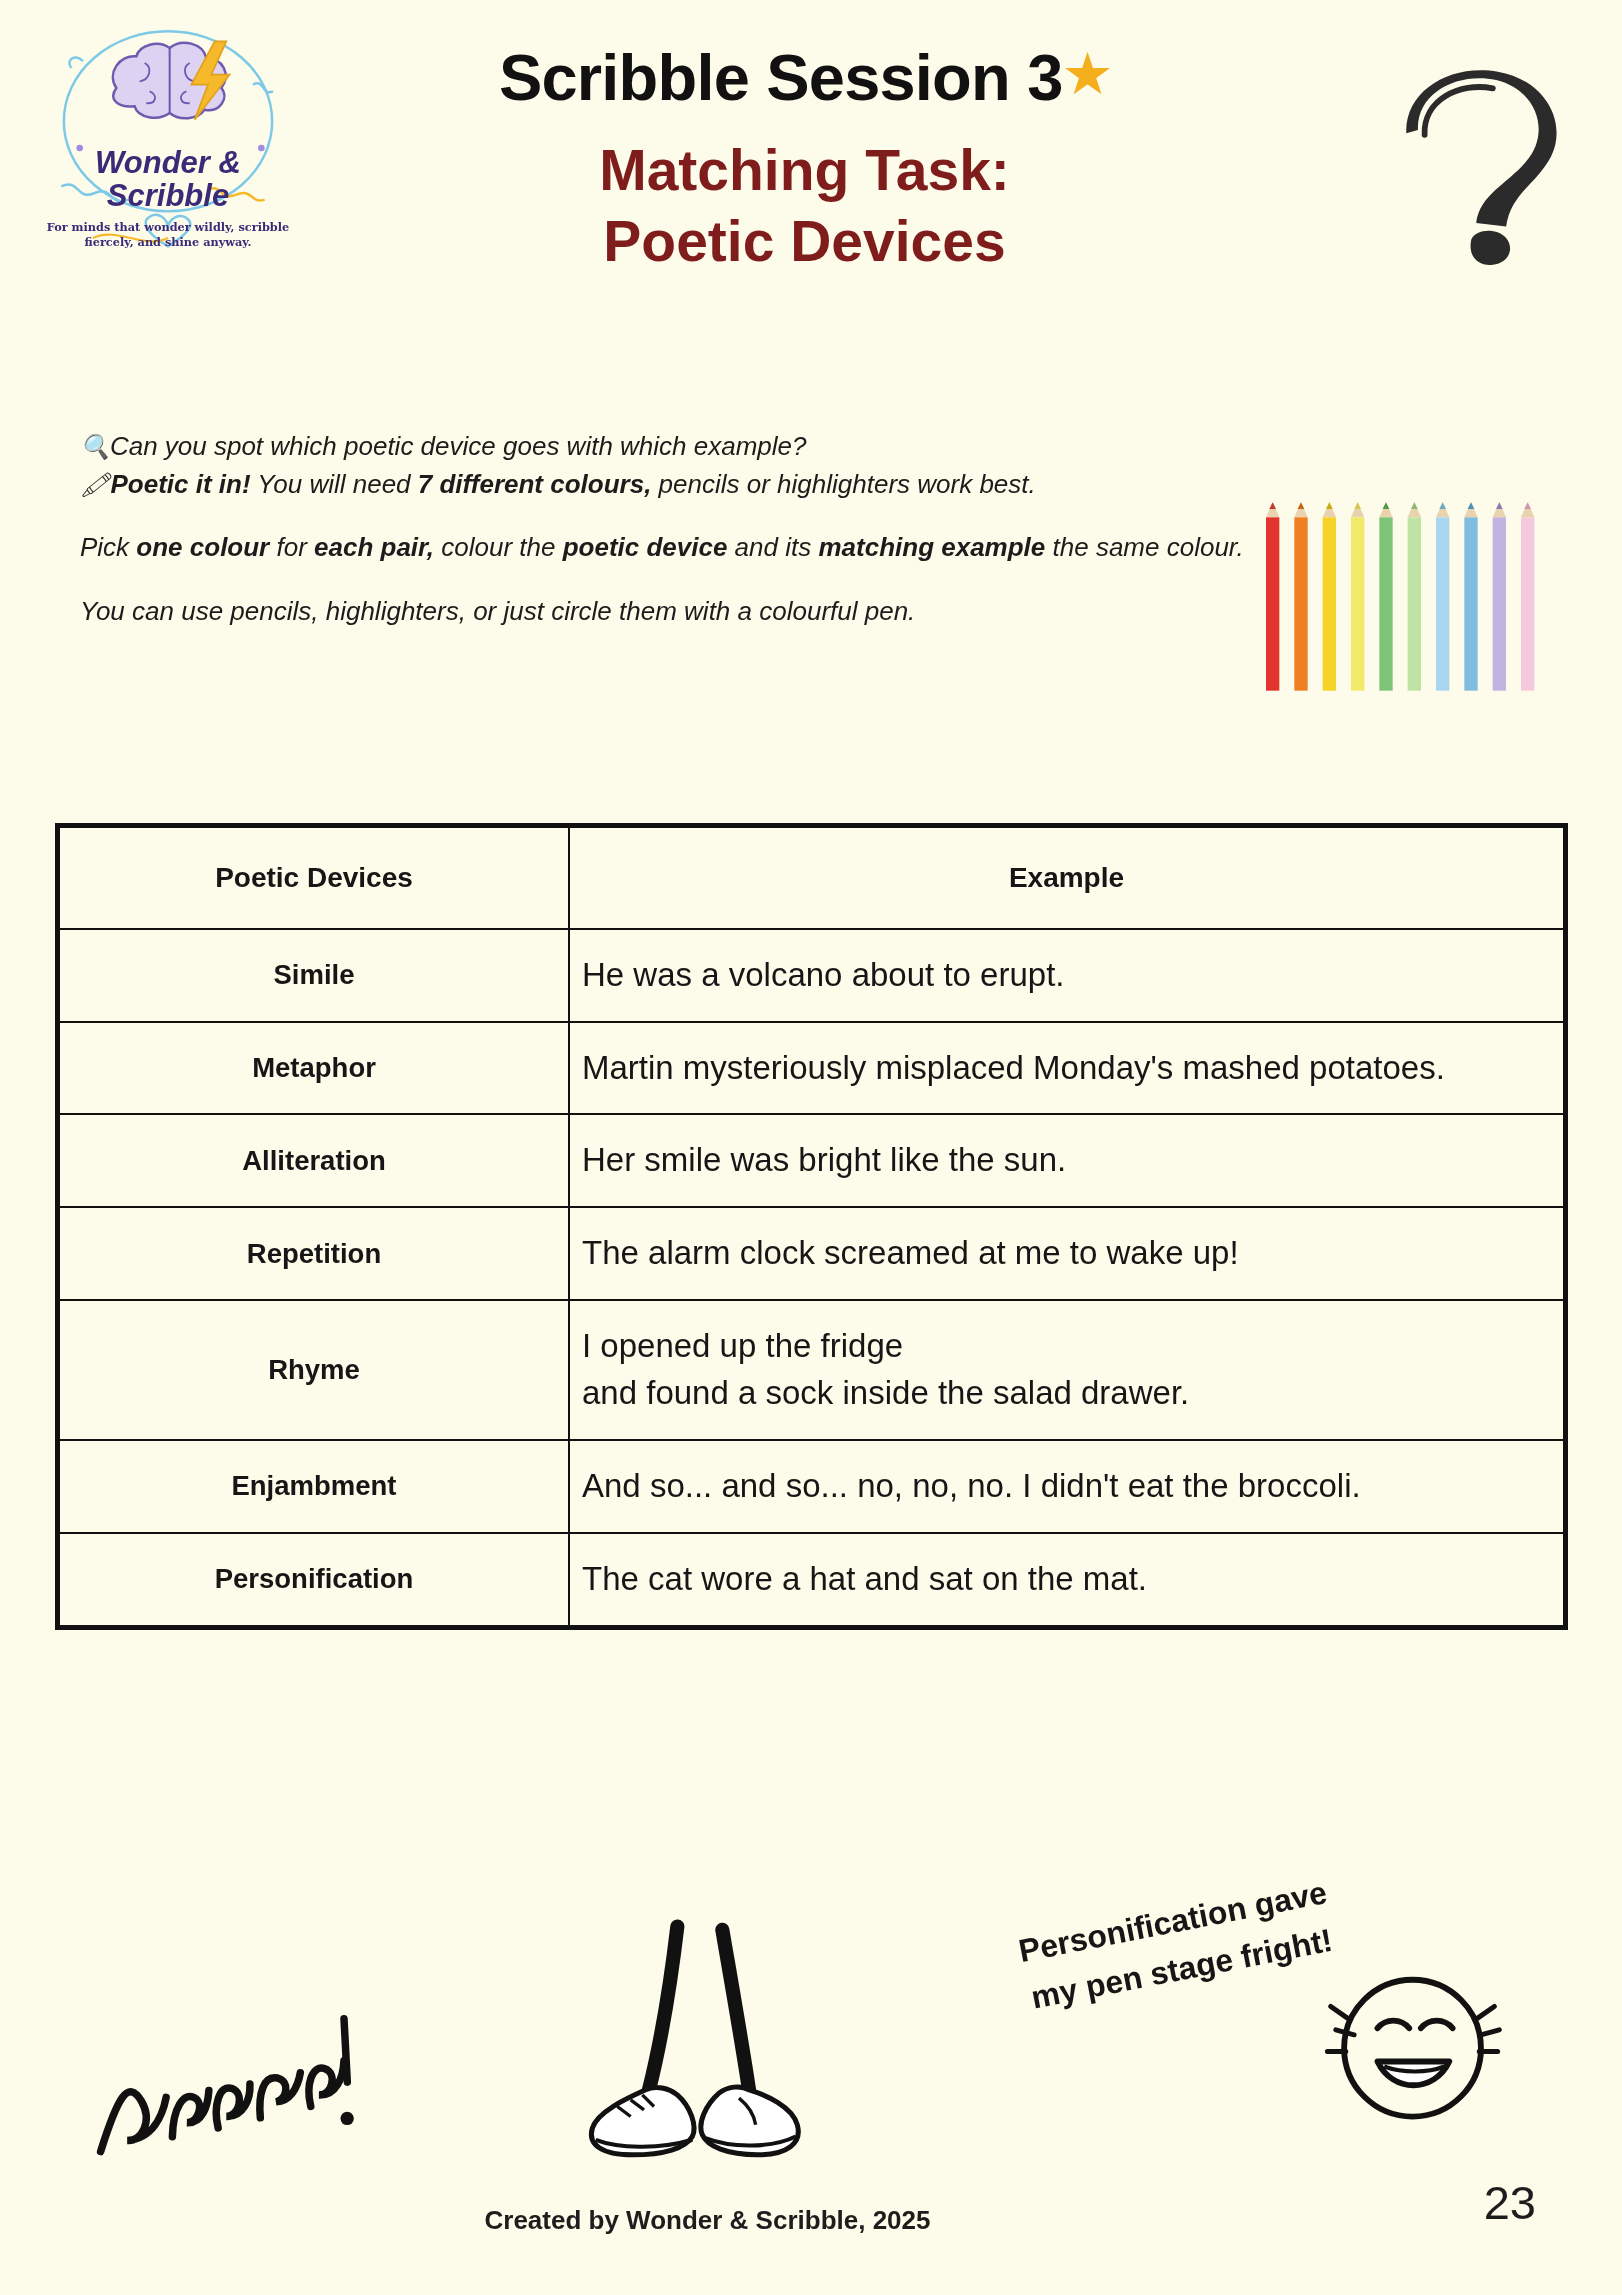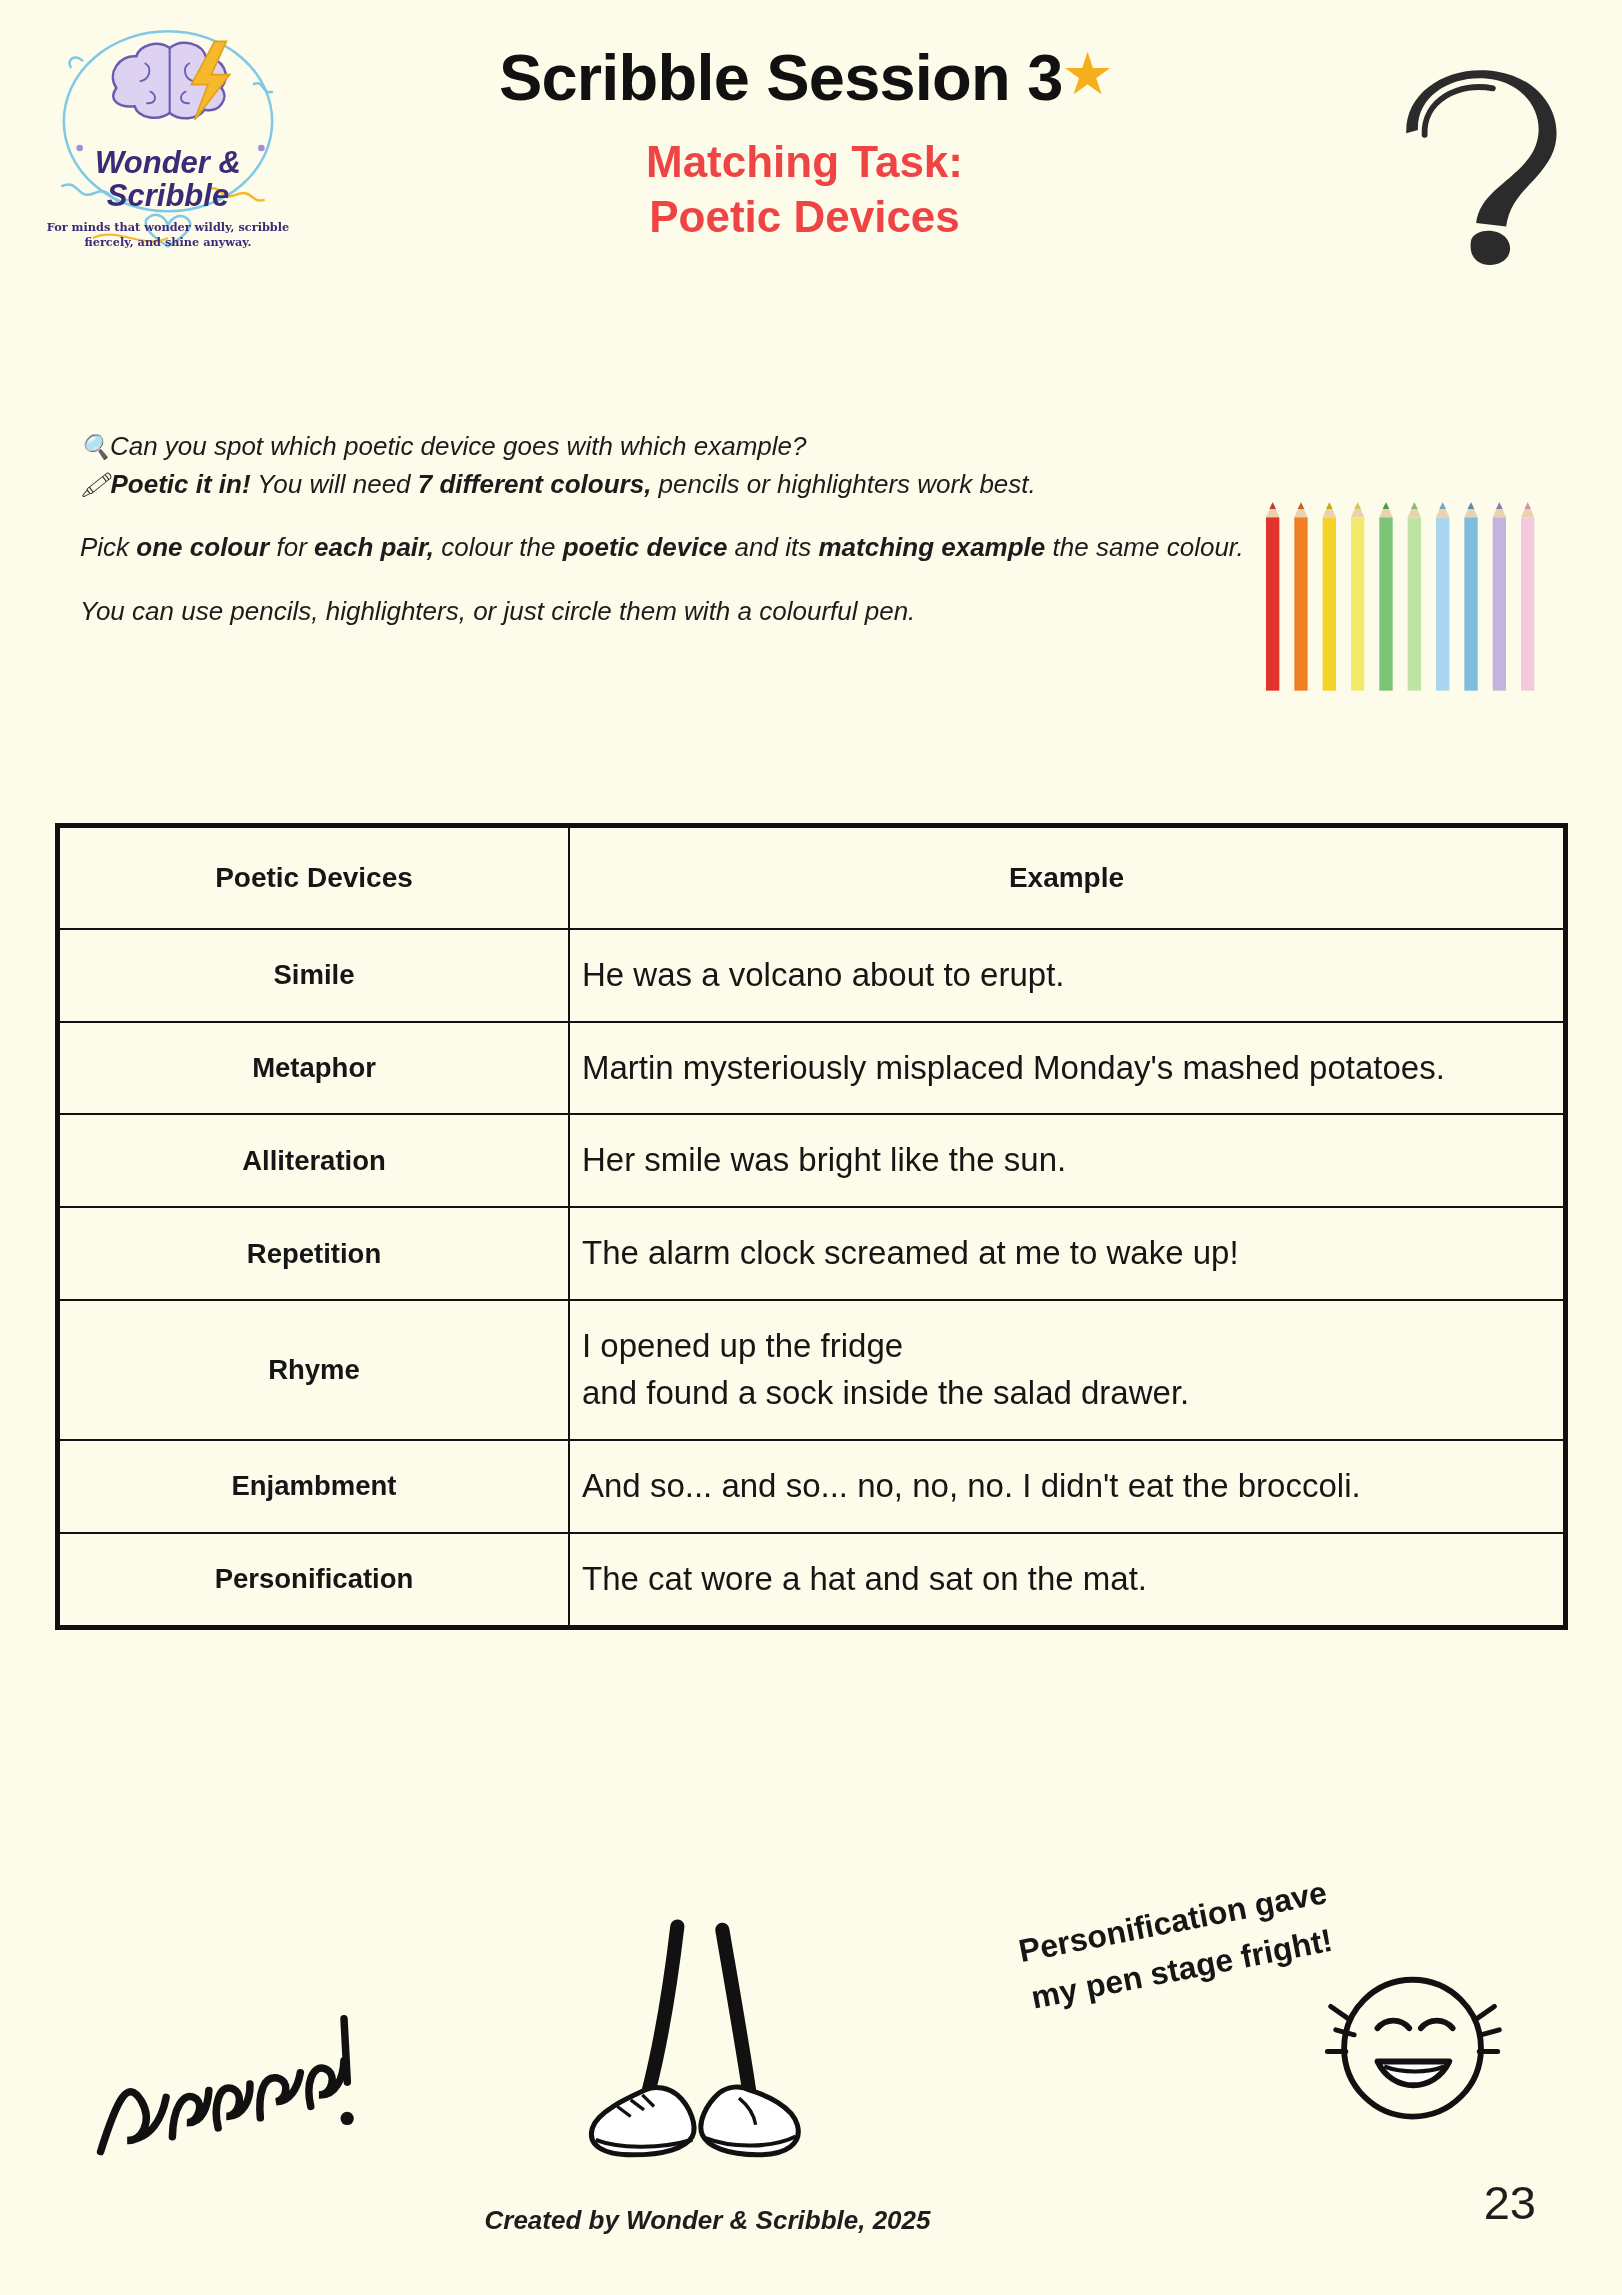--- a/index.html
+++ b/index.html
@@ -66,24 +66,24 @@
     display: inline-block;
   }
   .star {
     font-size: 52px;
     color: #f5ae1c;
     vertical-align: 8.3px;
     margin-left: 1.7px;
   }
   h2.subtitle {
     margin: 22px 0 0 0;
-    font-size: 44px;
+    font-size: 57px;
     font-weight: bold;
     line-height: 1.24;
-    color: #ef4444;
+    color: #7f1d1d;
   }
 
   
   .qmark {
     position: absolute;
     right: 52px;
     top: 68px;
     width: 183px;
     height: 242px;
   }
@@ -186,21 +186,20 @@
     transform: rotate(-11deg);
     transform-origin: left top;
   }
   .credit {
     position: absolute;
     left: 0;
     top: 2205px;
     width: 1415px;
     text-align: center;
     font-size: 26px;
-    font-style: italic;
     font-weight: bold;
     color: #1d1d1d;
   }
   .pagenum {
     position: absolute;
     right: 87px;
     top: 2175px;
     font-size: 47px;
     color: #1d1d1d;
   }

